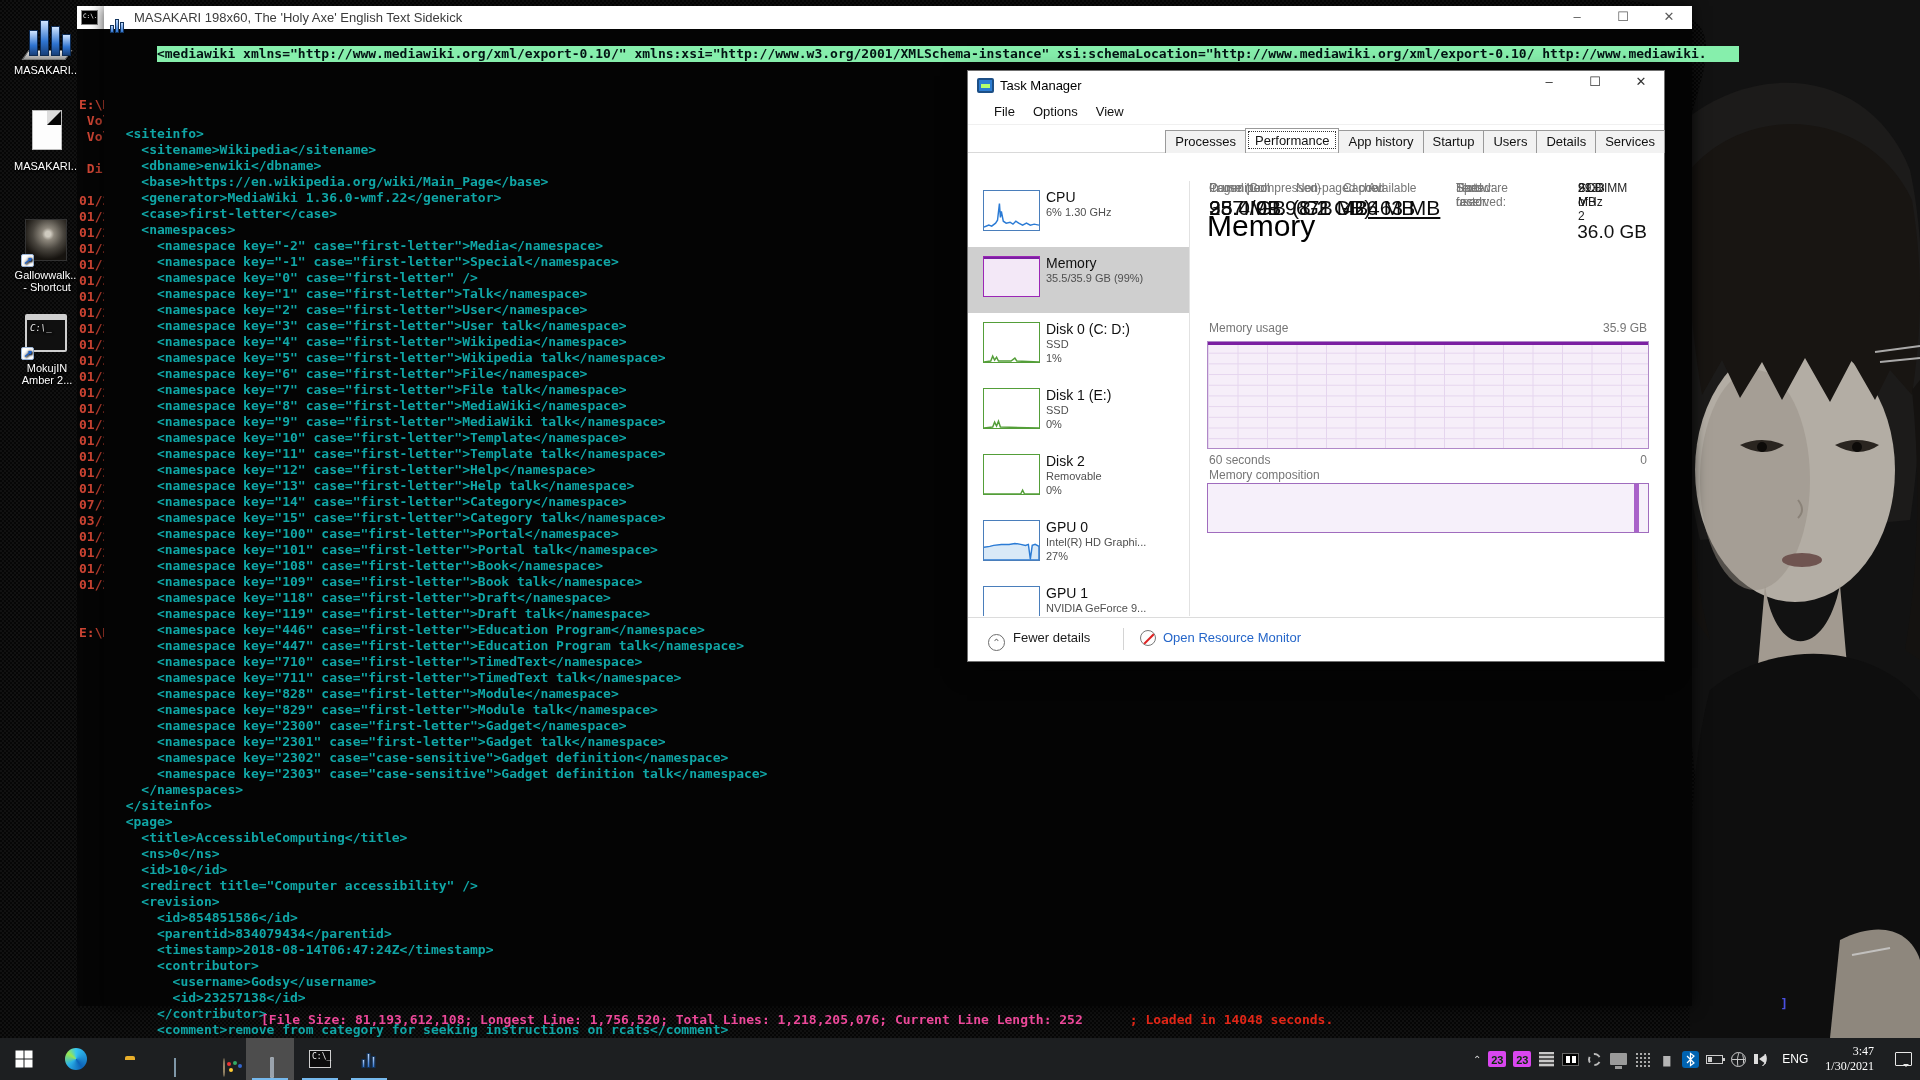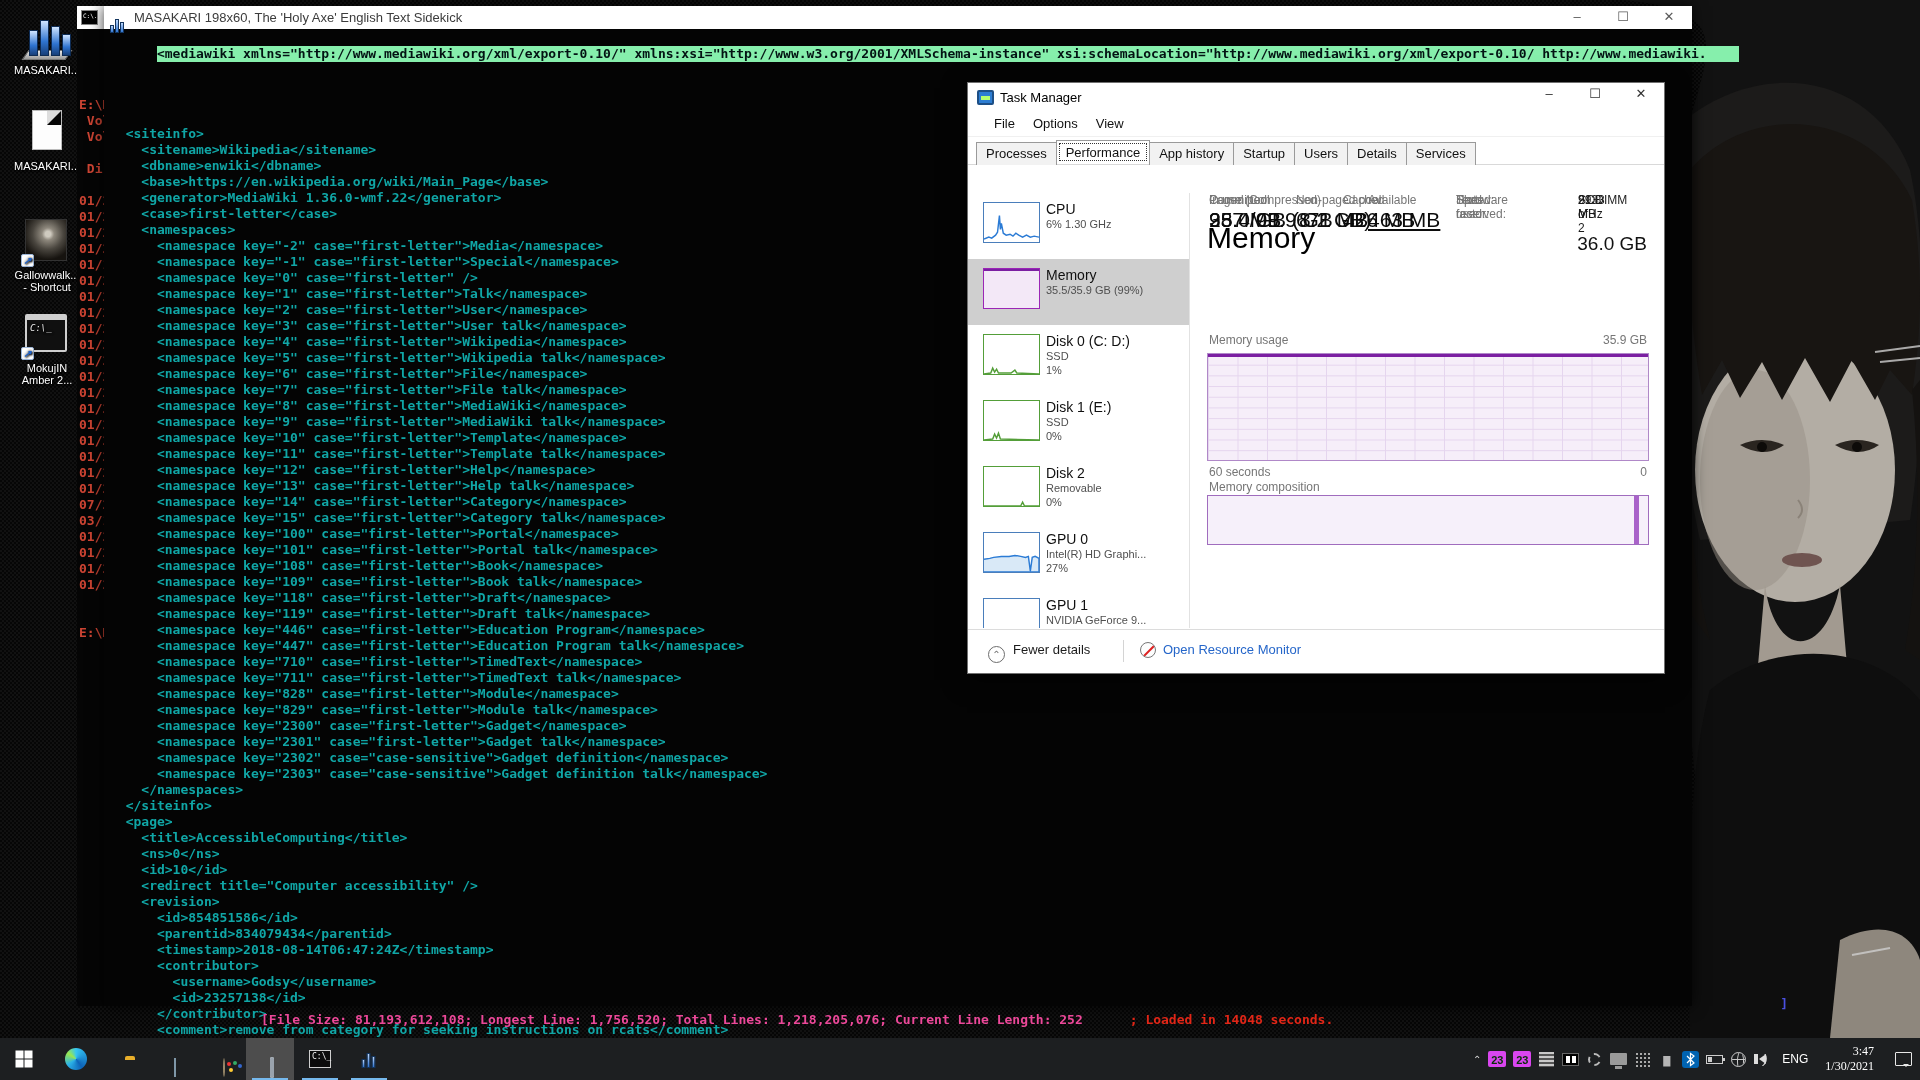--- a/index.html
+++ b/index.html
@@ -44,29 +44,29 @@
   .caption-btns .cbtn { width:46px; text-align:center; color:#5a5a5a; font-size:13px; line-height:22px; }
   .t-bars { display:inline-block; width:4px; background:linear-gradient(#bcd8ff,#2f74d0); margin-right:1px; vertical-align:bottom; border:1px solid #13355f;}
   #term-body { position:relative; padding:1px 0 0 6px; font-family:"DejaVu Sans Mono",monospace; font-weight:bold; font-size:13px; line-height:16px; color:#10a6a6; white-space:pre; }
   .term-line { height:16px; }
   .term-line.hl { display:inline-block; min-width:100%; background:#86efac; color:#031313; }
   #status-line { position:absolute; left:110px; top:990px; width:1578px; height:16px; font-family:"DejaVu Sans Mono",monospace; font-weight:bold; font-size:13px; line-height:16px; white-space:pre; }
   .st-blue { color:#ec4899; } .st-red { color:#e22617; }
   .st-bracket { position:absolute; right:4px; top:0; color:#4a50e0; }
 
   
-  #taskman { left:967px; top:70px; width:698px; height:592px; background:#fff; border:1px solid #707070; box-shadow:0 6px 22px rgba(0,0,0,.65); font-size:13px; color:#111;margin-top:12px; }
+  #taskman { left:967px; top:70px; width:698px; height:592px; background:#fff; border:1px solid #707070; box-shadow:0 6px 22px rgba(0,0,0,.65); font-size:13px; color:#111; }
   #tm-titlebar { position:relative; height:30px; background:#fff; line-height:30px; }
   #tm-titlebar .t-text { position:absolute; left:32px; font-size:13px; color:#000; }
   #tm-titlebar .t-icon { position:absolute; left:9px; top:7px; width:17px; height:15px; background:#2d7dd2; border:2px solid #1d4f86; border-radius:2px; }
   #tm-titlebar .t-icon:after { content:""; position:absolute; left:2px; top:4px; width:9px; height:4px; background:#b6ff6e; }
   #tm-titlebar .cbtn { color:#333; }
   #tm-menubar { height:24px; border-bottom:1px solid #f0f0f0; padding-left:17px; }
   #tm-menubar span { display:inline-block; padding:3px 9px; }
-  #tm-tabs { height:28px; padding:4px 0 0 8px; border-bottom:1px solid #d9d9d9; }
+  #tm-tabs { height:28px; padding:4px 0 0 8px; border-bottom:1px solid #d9d9d9;text-align:right; }
   .tm-tab { display:inline-block; border:1px solid #9a9a9a; border-bottom:none; background:#f2f2f2; padding:3px 9px 4px 9px; margin-right:-1px; position:relative; }
   .tm-tab.selected { background:#fff; outline:1px dotted #333; outline-offset:-4px; padding-top:4px; top:-1px; }
   #tm-body { position:absolute; top:110px; bottom:45px; left:0; right:0; }
   #tm-sidebar { position:absolute; left:0; top:0; width:222px; bottom:0; border-right:1px solid #e2e2e2; overflow:hidden; }
   .side-item { position:relative; height:66px; padding:8px 0 0 78px; }
   .side-item.selected { background:#cfcfcf; }
   .side-item .thumb { position:absolute; left:15px; top:9px; width:57px; height:41px; background:#fff; }
   .side-item .nm { font-size:14px; color:#101010; }
   .side-item .s1, .side-item .s2 { font-size:11px; color:#4f4f4f; line-height:14px; }
   .side-item svg { width:100%; height:100%; display:block; }

